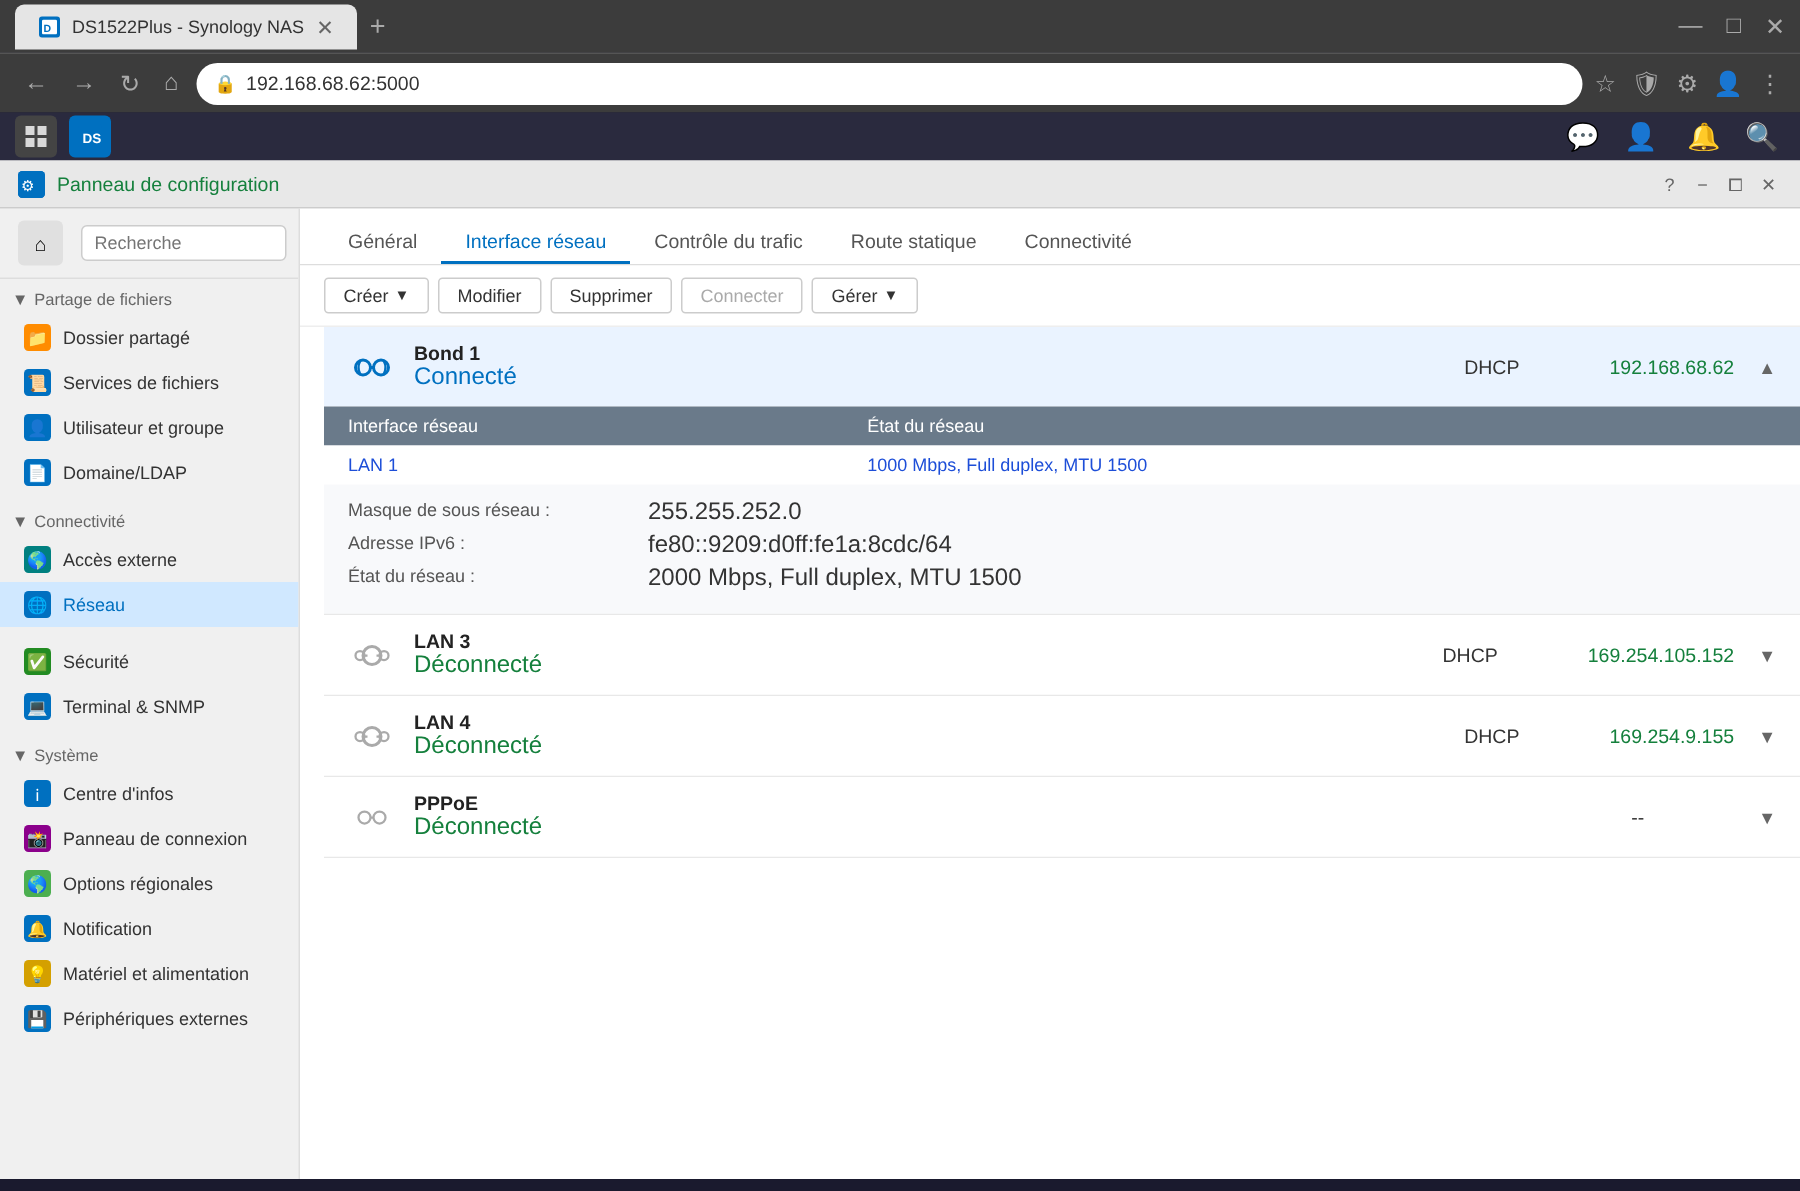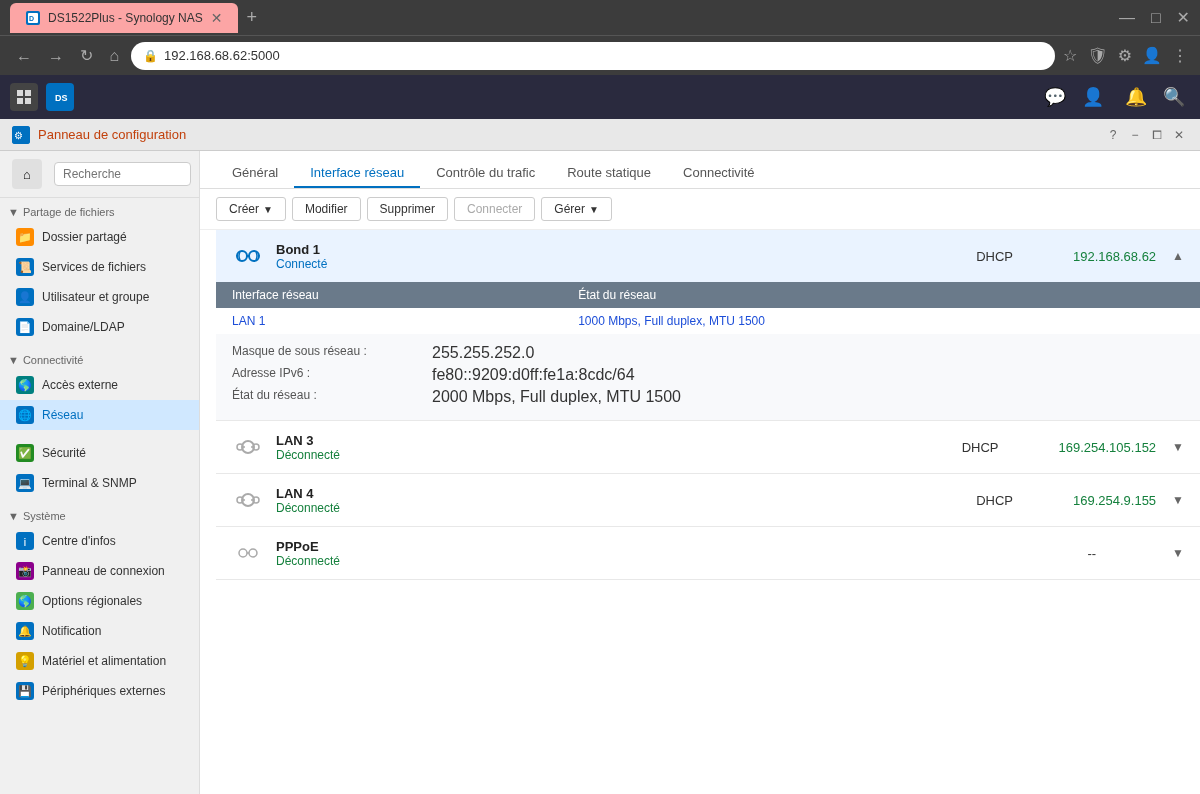--- a/index.html
+++ b/index.html
@@ -1,43 +1,43 @@
 <!DOCTYPE html>
 <html><head>
   <meta charset="utf-8">
   <style>
     * { box-sizing: border-box; margin: 0; padding: 0; }
     body { font-family: -apple-system, BlinkMacSystemFont, 'Segoe UI', Arial, sans-serif; font-size: 13px; background: #1a1a2e; overflow: hidden; width: 1200px; height: 794px; }
 
     
     .browser-chrome { background: #3c3c3c; height: 35px; display: flex; align-items: center; padding: 0 10px; gap: 8px; }
-    .browser-tab { background: #fca5a5; border-radius: 6px 6px 0 0; padding: 6px 16px; display: flex; align-items: center; gap: 8px; font-size: 12px; color: #333; height: 30px; text-align: right; }
+    .browser-tab { background: #e5e5e5; border-radius: 6px 6px 0 0; padding: 6px 16px; display: flex; align-items: center; gap: 8px; font-size: 12px; color: #333; height: 30px; text-align: right; }
     .tab-favicon { width: 14px; height: 14px; background: #0070c0; border-radius: 2px; display: flex; align-items: center; justify-content: center; }
     .tab-close { color: #666; cursor: pointer; font-size: 14px; }
     .new-tab-btn { color: #aaa; font-size: 18px; cursor: pointer; }
 
     
     .address-bar-row { background: #3c3c3c; height: 40px; display: flex; align-items: center; padding: 0 12px; gap: 8px; border-top: 1px solid #555; }
     .nav-btn { color: #aaa; font-size: 16px; cursor: pointer; padding: 2px 4px; }
     .address-bar { flex: 1; background: #fff; border-radius: 20px; height: 28px; display: flex; align-items: center; padding: 0 12px; font-size: 13px; color: #333; gap: 6px; }
     .address-secure { color: #666; font-size: 12px; }
     .browser-right-icons { display: flex; align-items: center; gap: 10px; color: #aaa; font-size: 16px; }
 
     
-    .app-toolbar { background: #2a2a3e; height: 44px; display: flex; align-items: center; padding: 0 10px; gap: 8px; }
+    .app-toolbar { background: #2a2a3e; height: 32px; display: flex; align-items: center; padding: 0 10px; gap: 8px; }
     .app-icon { width: 28px; height: 28px; background: #444; border-radius: 4px; display: flex; align-items: center; justify-content: center; cursor: pointer; }
     .app-icon.active { background: #0070c0; }
 
     
     .main-window { display: flex; flex-direction: column; background: #f5f5f5; height: calc(794px - 115px); }
 
     
     .window-titlebar { background: #e8e8e8; height: 32px; display: flex; align-items: center; padding: 0 12px; border-bottom: 1px solid #ccc; }
     .window-icon { width: 18px; height: 18px; background: #0070c0; border-radius: 3px; margin-right: 8px; }
-    .window-title { font-size: 13px; color: #c2410c; flex: 1; }
+    .window-title { font-size: 13px; color: #15803d; flex: 1; }
     .window-controls { display: flex; gap: 4px; }
     .win-btn { width: 18px; height: 18px; display: flex; align-items: center; justify-content: center; color: #666; font-size: 12px; cursor: pointer; }
 
     
     .sidebar { width: 200px; background: #f0f0f0; border-right: 1px solid #ddd; overflow-y: auto; flex-shrink: 0; }
     .sidebar-home { width: 30px; height: 30px; background: #e0e0e0; margin: 4px 8px; border-radius: 4px; display: flex; align-items: center; justify-content: center; cursor: pointer; }
     .sidebar-section { padding: 4px 0; }
     .sidebar-section-header { padding: 4px 8px; font-size: 11px; color: #666; display: flex; align-items: center; gap: 4px; cursor: pointer; }
     .sidebar-item { padding: 6px 8px 6px 16px; display: flex; align-items: center; gap: 8px; cursor: pointer; color: #333; font-size: 12px; }
     .sidebar-item.active { background: #d0e8ff; color: #0070c0; }
@@ -66,21 +66,21 @@
 
     
     .network-list { flex: 1; overflow-y: auto; margin-left: 16px; }
 
     
     .net-item { border-bottom: 1px solid #e8e8e8; }
     .net-item-header { display: flex; align-items: center; padding: 10px 16px; background: #eaf3ff; cursor: pointer; }
     .net-item-icon { width: 32px; height: 32px; display: flex; align-items: center; justify-content: center; margin-right: 12px; }
     .net-item-info { flex: 1; }
     .net-item-name { font-size: 13px; font-weight: 600; color: #222; }
-    .net-item-status { font-size: 12px; color: #0070c0; }
+    .net-item-status { font-size: 16px; color: #0070c0; }
     .net-item-status.disconnected { color: #15803d; }
     .net-item-right { display: flex; align-items: flex-start; gap: 60px; }
     .net-item-proto { font-size: 13px; color: #333; }
     .net-item-ip { font-size: 13px; color: #15803d; }
     .net-item-chevron { color: #666; font-size: 12px; margin-left: 16px; }
 
     
     .net-item-detail { background: #f8f9fb; border-top: none; }
     .detail-table { width: 100%; border-collapse: collapse; margin: 0; }
     .detail-table thead tr { background: #6a7a8a; color: #fff; }

